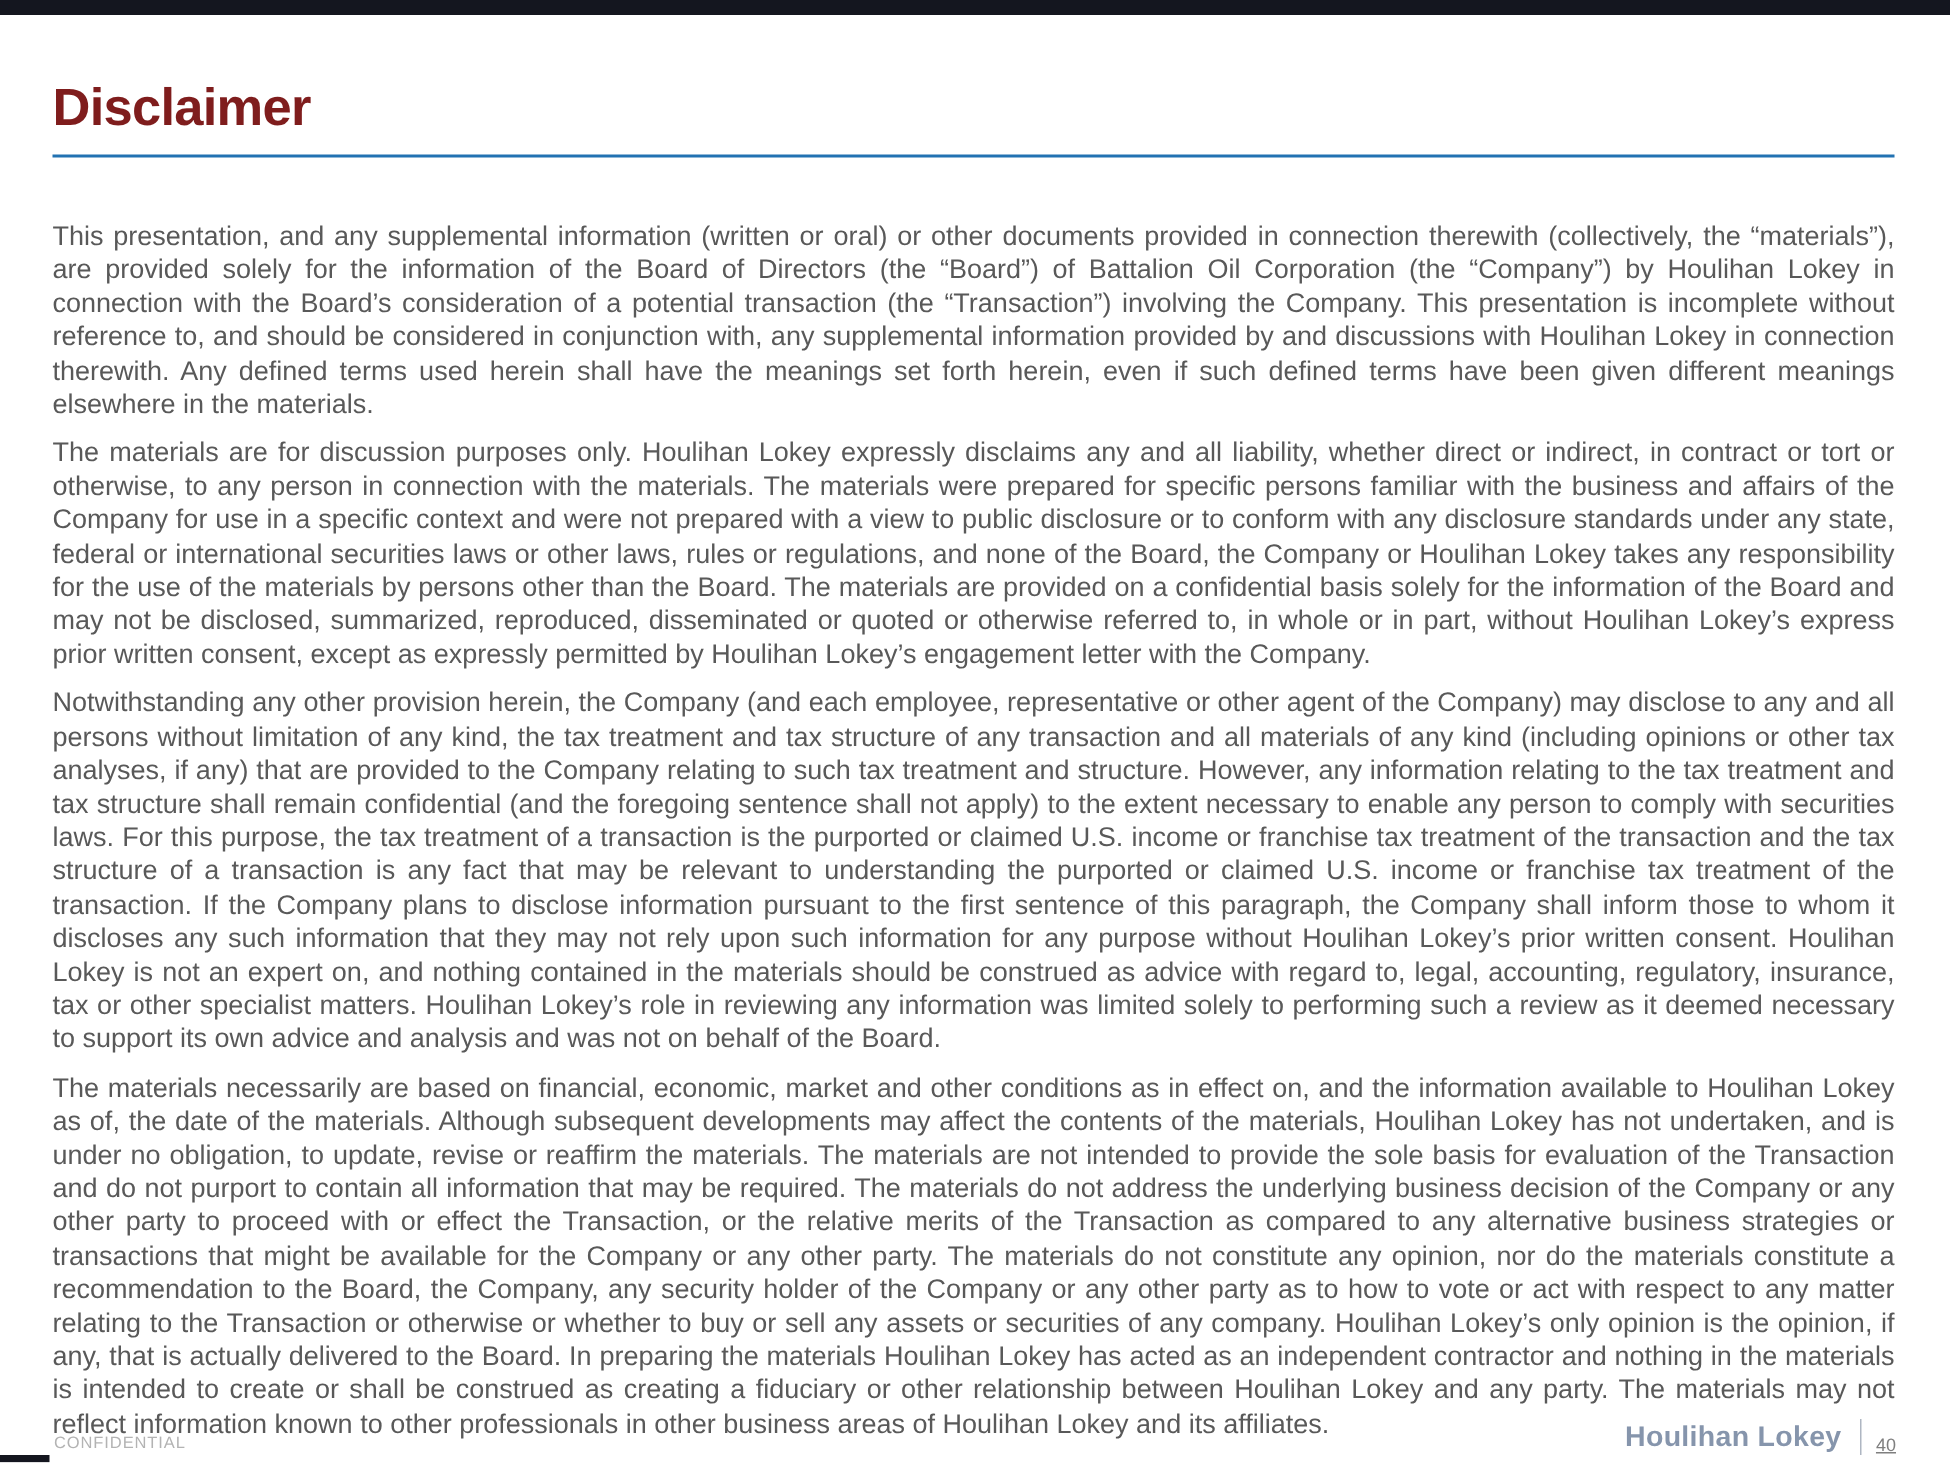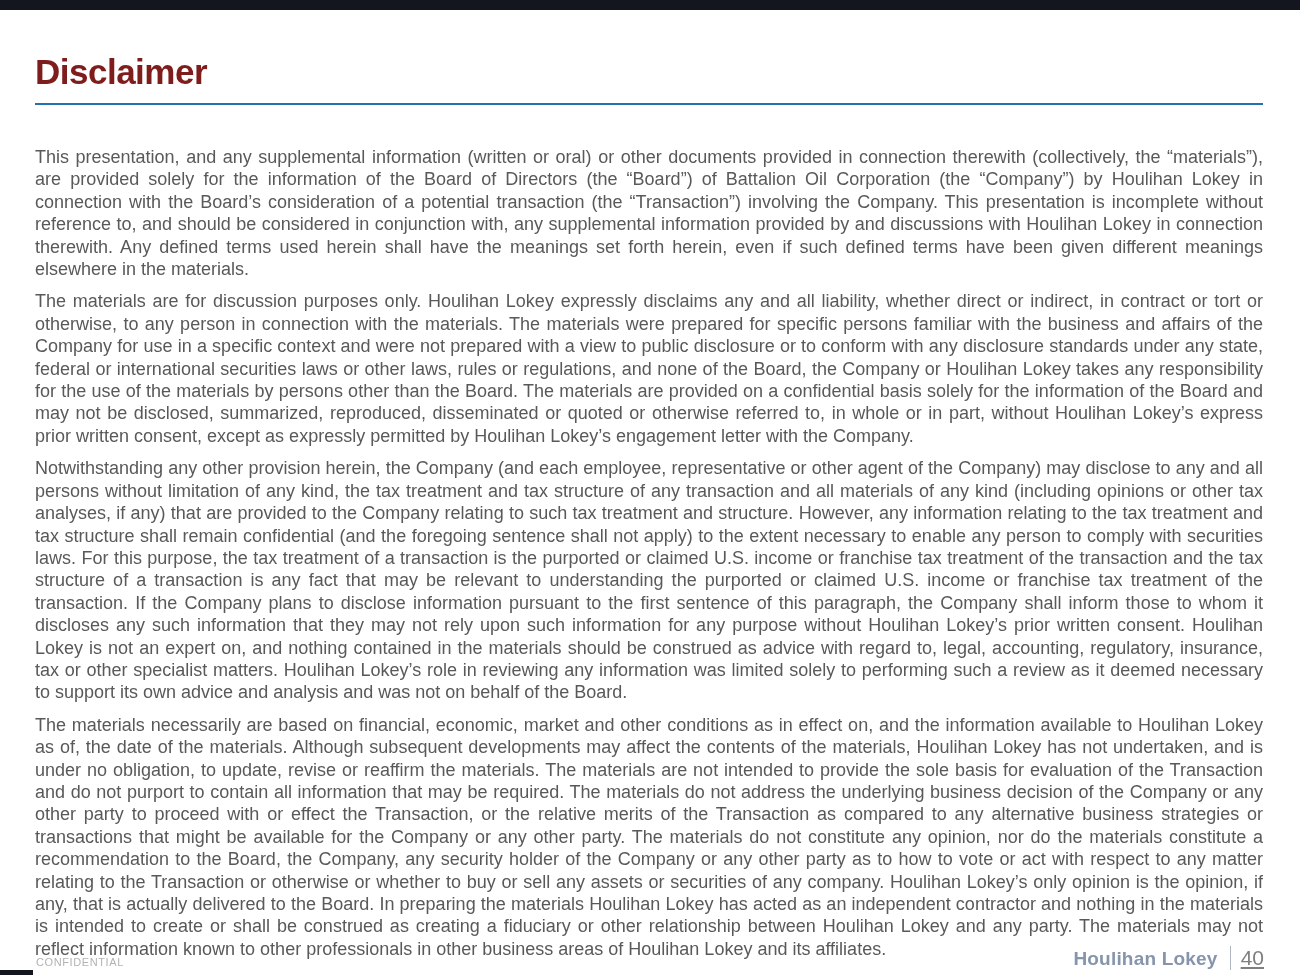--- a/index.html
+++ b/index.html
@@ -81,21 +81,21 @@
     letter-spacing: 0.2px;
     color: #8695ac;
   }
   .footer-divider {
     width: 1px;
     height: 24px;
     background: #aeb6c2;
     margin: 0 10px 0 12px;
   }
   .page-number {
-    font-size: 21px;
+    font-size: 12px;
     color: #7f7f7f;
     text-decoration: underline;
   }
 </style>
 </head>
 <body>
 
 <div class="slide">
 
   <div class="topbar"></div>

